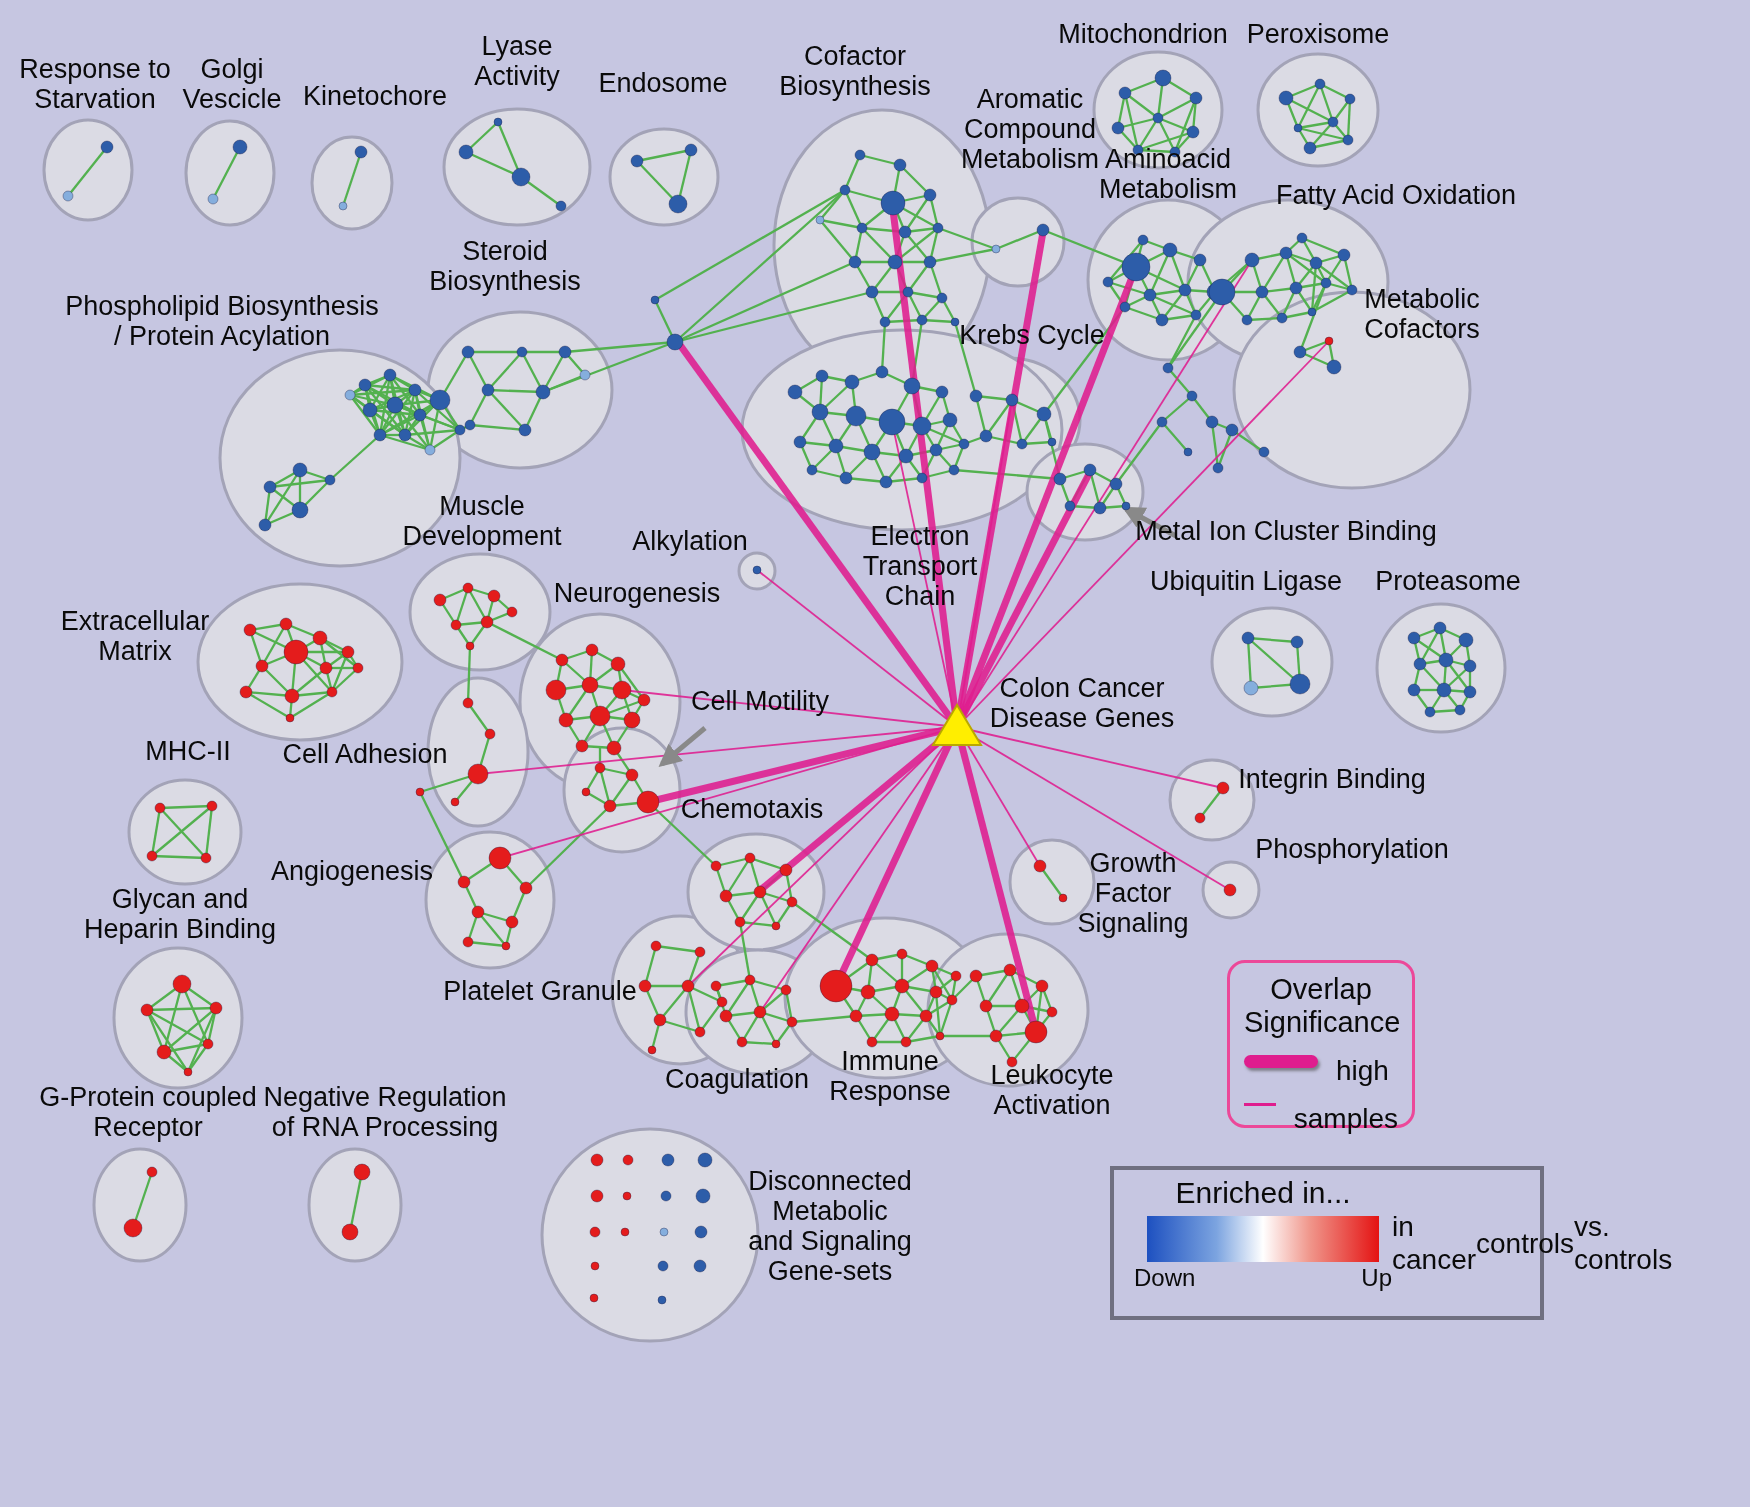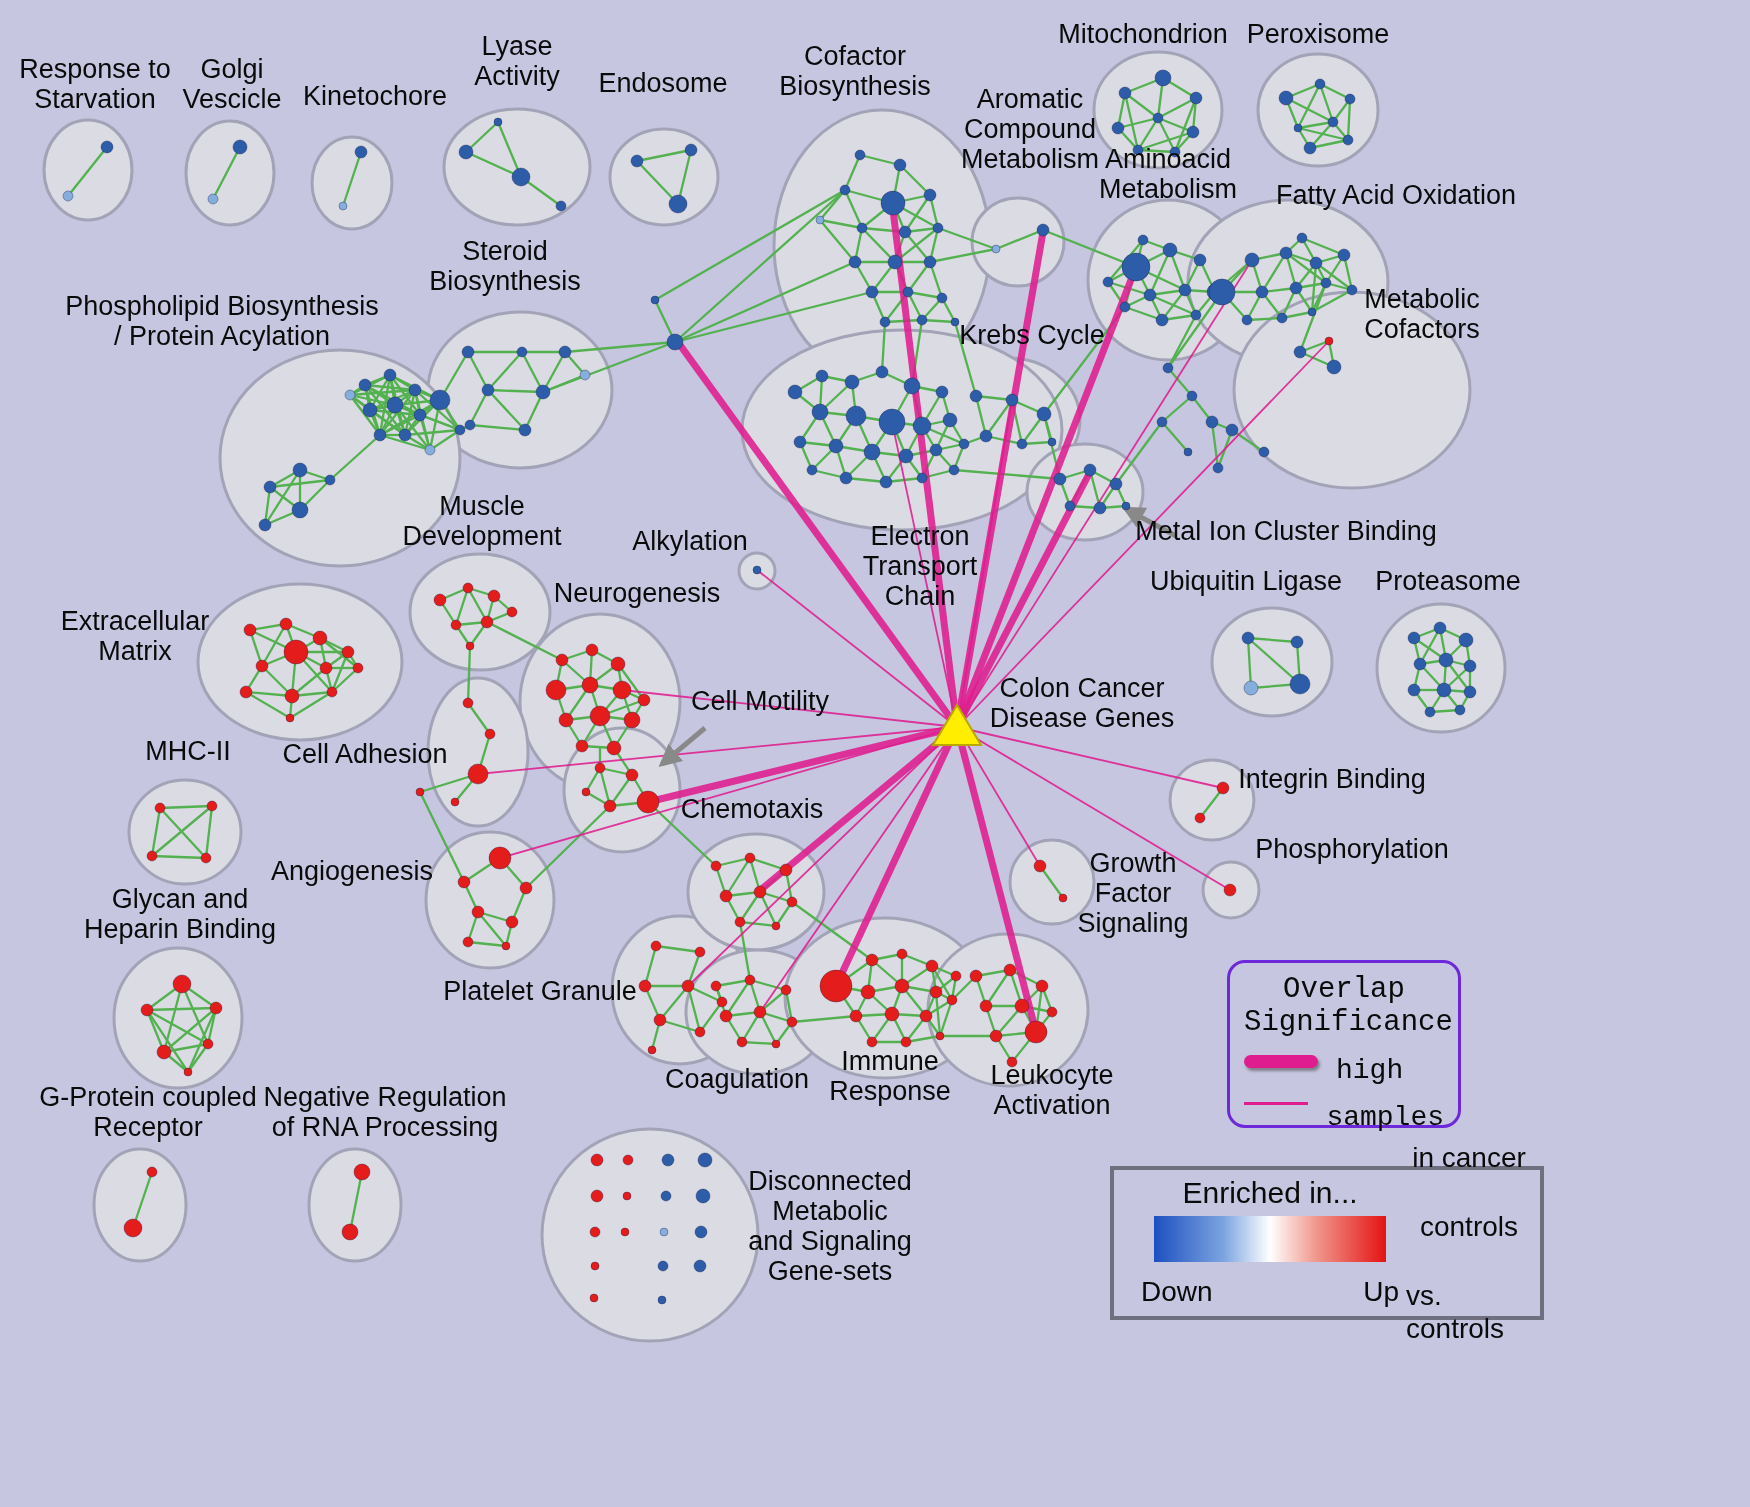--- a/index.html
+++ b/index.html
@@ -2,32 +2,32 @@
 <html><head>
 <meta charset="utf-8">
 <style>
   * { margin:0; padding:0; box-sizing:border-box; }
   html,body { width:1750px; height:1507px; }
   body { background:#c6c6e1; font-family:"Liberation Sans","DejaVu Sans",sans-serif; }
   #stage { position:relative; width:1750px; height:1507px; background:#c6c6e1; overflow:hidden; }
   #network-svg { position:absolute; left:0; top:0; }
   #network-svg text { font-family:"Liberation Sans","DejaVu Sans",sans-serif; font-size:27px; fill:#0a0a0a; }
   .legend { position:absolute; color:#0a0a0a; }
-  .overlap { left:1227px; top:960px; width:234px; height:168px; border:3px solid #6d28d9; border-radius:18px; padding:10px 14px;font-family:Liberation Mono, monospace; }
+  .overlap { left:1227px; top:960px; width:188px; height:168px; border:3px solid #ec4899; border-radius:18px; padding:10px 14px; }
   .overlap .title { text-align:center; font-size:29px; line-height:33px; }
   .overlap .row { display:flex; align-items:flex-start; gap:18px; margin-top:16px; font-size:28px; }
   .swatch-high { display:inline-block; width:74px; height:13px; background:#df1d8e; border-radius:7px; box-shadow:2px 3px 3px rgba(70,70,70,0.55); }
   .swatch-mod { display:inline-block; width:74px; height:3px; background:#df1d8e; }
   .enriched { left:1110px; top:1166px; width:434px; height:154px; border:4px solid #6f6f80; display:flex; padding:6px 8px 6px 20px; }
   .en-left { width:272px; display:flex; flex-direction:column; align-items:center;text-align:center; }
   .en-left .title { font-size:30px; margin-bottom:6px; }
   .gradient-bar { width:232px; height:46px;
     background:linear-gradient(90deg,#1d50c0 0%,#7ca4e0 30%,#ffffff 50%,#f0978c 70%,#e41313 100%); }
-  .updown { width:258px; display:flex; justify-content:space-between; font-size:28px; margin-top:14px; }
-  .en-note { flex:1; display:flex; flex-direction:column; justify-content:center; align-items:center; font-size:28px; line-height:33px;gap:36px; }
+  .updown { width:258px; display:flex; justify-content:space-between; font-size:24px; margin-top:2px; }
+  .en-note { flex:1; display:flex; flex-direction:row; justify-content:center; align-items:center; font-size:28px; line-height:33px; }
 </style>
 </head>
 <body>
 
 <div id="stage">
   <svg id="network-svg" width="1750" height="1507" viewBox="0 0 1750 1507">
       <defs>
         <marker id="arrowhead" viewBox="0 0 10 10" refX="8" refY="5" markerWidth="4.5" markerHeight="4.5" orient="auto">
           <path d="M0,0 L10,5 L0,10 z" fill="#898989"></path>
         </marker>

